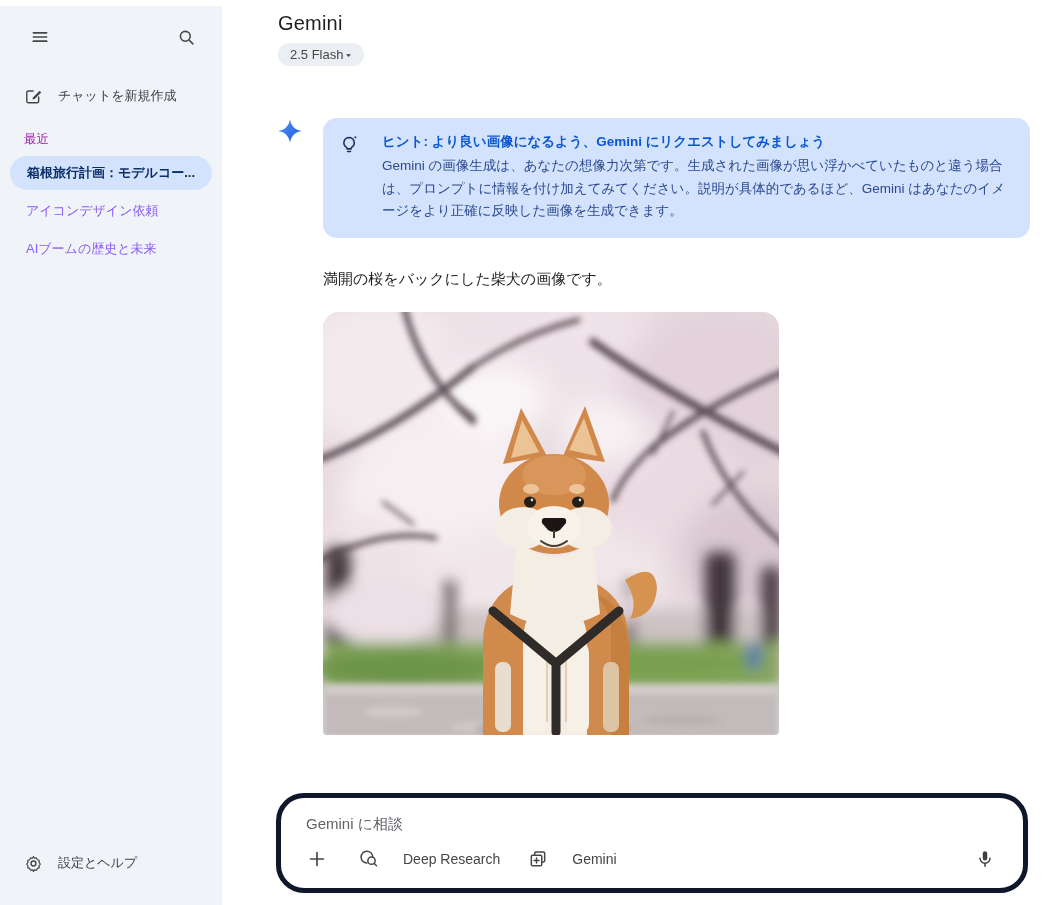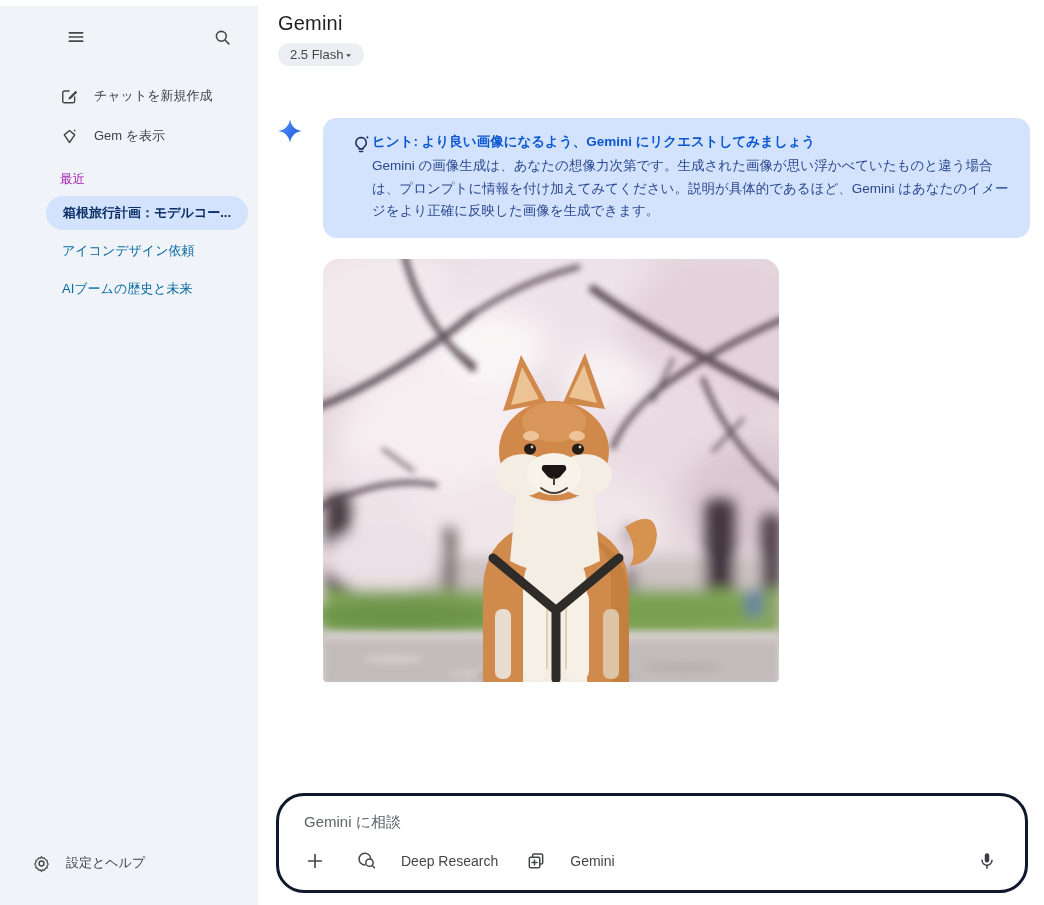--- a/index.html
+++ b/index.html
@@ -7,57 +7,57 @@
     --user-bubble-bg:#e9eef6; --hint-bg:#d3e3fd; --hint-title-text:#0b57d0;
     --hint-body-text:#2c498f; --model-pill-bg:#ebeef3; --accent-blue:#4285f4;
     --text-primary:#1f1f1f; --text-secondary:#444746;
   }
   *{box-sizing:border-box;margin:0;padding:0;}
   html,body{background:#fff;}
   body{font-family:"Liberation Sans","DejaVu Sans",sans-serif;}
   .app{position:relative;width:1044px;height:905px;background:#fff;overflow:hidden;}
 
   
-  .sidebar{position:absolute;left:0;top:6px;bottom:0;width:258px;background:var(--sidebar-bg);padding-left:36px;}
+  .sidebar{position:absolute;left:0;top:6px;bottom:0;width:222px;background:var(--sidebar-bg);}
   .sidebar-top{height:62px;display:flex;align-items:center;justify-content:space-between;padding:0 20px 0 24px;}
   .icon-btn{width:32px;height:32px;display:flex;align-items:center;justify-content:center;border:none;background:transparent;border-radius:50%;cursor:pointer;color:#444746;}
   .nav{margin-top:8px;}
   .nav-item{height:40px;display:flex;align-items:center;gap:15px;padding:0 24px;font-size:13px;color:#3f4146;cursor:pointer;}
   .nav-item svg{flex-shrink:0;}
   .recent-label{margin-top:15px;padding:0 24px 8px;font-size:12.5px;color:#a21caf;}
   .chat-list{padding:0 10px;}
-  .chat-item{height:34px;display:flex;align-items:center;padding:0 16px;margin-bottom:4px;border-radius:17px;font-size:13px;color:#0369a1;cursor:pointer;white-space:nowrap;overflow:hidden;}
+  .chat-item{height:34px;display:flex;align-items:center;padding:0 16px;margin-bottom:4px;border-radius:17px;font-size:13px;color:#8b5cf6;cursor:pointer;white-space:nowrap;overflow:hidden;}
   .chat-item.selected{background:var(--selected-chat-bg);color:var(--selected-chat-text);font-weight:bold;justify-content:center;}
-  .sidebar-footer{position:absolute;left:8px;bottom:22px;width:100%;}
+  .sidebar-footer{position:absolute;left:0;bottom:22px;width:100%;}
 
   
   .main{position:absolute;left:258px;top:0;right:0;bottom:0;background:#fff;}
   .main-header{padding:12px 0 0 20px;}
   .app-title{font-size:20px;color:var(--text-primary);letter-spacing:.2px;cursor:pointer;display:inline-block;}
   .model-pill{margin-top:8px;display:inline-flex;align-items:center;padding:4px 10px 4px 12px;border-radius:14px;background:var(--model-pill-bg);font-size:13px;color:var(--text-secondary);border:none;cursor:pointer;}
   .model-pill svg{margin-top:1px;}
 
   .chat-scroll{position:absolute;left:20px;right:14px;top:70px;bottom:112px;overflow:hidden;}
   .user-row{display:flex;justify-content:flex-end;margin-top:30px;}
   .user-bubble{max-width:80%;background:var(--user-bubble-bg);border-radius:24px;padding:13px 21px;font-size:15px;color:var(--text-primary);line-height:1.5;}
 
   .model-row{display:flex;margin-top:48px;gap:21px;}
   .gemini-sparkle{flex-shrink:0;width:24px;height:24px;margin-top:1px;}
   .model-content{flex:1;min-width:0;}
-  .hint-card{display:flex;gap:0;padding:13px 18px 15px 28px;border-radius:14px;background:var(--hint-bg);}
+  .hint-card{display:flex;gap:22px;padding:13px 18px 15px 16px;border-radius:14px;background:var(--hint-bg);}
   .hint-icon{flex-shrink:0;margin-top:3px;color:#1f2f5f;}
   .hint-title{font-size:13.5px;font-weight:bold;color:var(--hint-title-text);line-height:1.6;}
   .hint-body{font-size:13.5px;color:var(--hint-body-text);line-height:1.7;margin-top:2px;}
   .response-text{margin-top:30px;font-size:15px;color:var(--text-primary);line-height:1.5;}
   .image-card{margin-top:21px;width:456px;height:423px;border-radius:16px 16px 4px 4px;overflow:hidden;position:relative;cursor:pointer;}
   .image-card svg{display:block;width:100%;height:100%;}
   .bottom-fade{position:absolute;left:0;right:0;bottom:112px;height:28px;background:linear-gradient(rgba(255,255,255,0),#fff 85%);pointer-events:none;}
 
   
-  .composer{position:absolute;left:18px;width:752px;bottom:12px;height:100px;background:#fff;border:3px solid #0f172a;border-radius:28px;box-shadow:0 1px 4px rgba(0,0,0,.04);}
+  .composer{position:absolute;left:18px;width:752px;bottom:12px;height:100px;background:#fff;border:5px solid #0f172a;border-radius:28px;box-shadow:0 1px 4px rgba(0,0,0,.04);}
   .composer-input{position:absolute;top:17px;left:25px;right:25px;border:none;outline:none;background:transparent;font-size:15px;color:var(--text-primary);font-family:inherit;}
   .composer-input::placeholder{color:#5f6368;opacity:1;}
   .composer-toolbar{position:absolute;left:22px;right:22px;bottom:13px;display:flex;align-items:center;}
   .tool-chip{display:flex;align-items:center;gap:24px;margin-left:28px;border:none;background:transparent;font-size:14px;color:var(--text-secondary);cursor:pointer;font-family:inherit;}
   .tool-chip:first-of-type{margin-left:26px;}
   .mic-btn{margin-left:auto;}
 </style>
 </head>
 <body>
 
@@ -78,27 +78,20 @@
       </button>
     </div>
 
     <nav class="nav">
       <div class="nav-item">
         <svg width="19" height="19" viewBox="0 0 24 24" fill="none" stroke="#444746" stroke-width="1.8" stroke-linecap="round" stroke-linejoin="round">
             <path d="M18.5 12.5V18a2 2 0 0 1-2 2h-11a2 2 0 0 1-2-2V7a2 2 0 0 1 2-2h6"></path>
             <path d="M11.5 13l8.2-8.2 2 2L13.5 15l-2.8.8z" fill="#444746" stroke="none"></path>
           </svg>
         <span>チャットを新規作成</span>
-      </div>
-      <div class="nav-item">
-        <svg width="19" height="19" viewBox="0 0 24 24" fill="none" stroke="#444746" stroke-width="1.8" stroke-linejoin="round">
-            <path d="M12 4.5L18.6 10 12 19.6 5.4 10z"></path>
-            <path d="M18.6 2.6l.5 1.4 1.4.5-1.4.5-.5 1.4-.5-1.4-1.4-.5 1.4-.5z" fill="#444746" stroke="none"></path>
-          </svg>
-        <span>Gem を表示</span>
       </div>
     </nav>
 
     <div class="recent-label">最近</div>
 
     <div class="chat-list">
       <div class="chat-item selected">
         <span>箱根旅行計画：モデルコー...</span>
       </div>
       <div class="chat-item">
@@ -154,20 +147,21 @@
               <path d="M11.5 4a6 6 0 0 0-3.2 11c.6.4 1 1.2 1 2h4.4c0-.8.4-1.6 1-2a6 6 0 0 0-3.2-11z"></path>
               <path d="M9.8 20h3.4"></path>
               <path d="M18.6 1.8l.5 1.4 1.4.5-1.4.5-.5 1.4-.5-1.4-1.4-.5 1.4-.5z" fill="#1f2f5f" stroke="none"></path>
             </svg>
             <div>
               <div class="hint-title">ヒント: より良い画像になるよう、Gemini にリクエストしてみましょう</div>
               <div class="hint-body">Gemini の画像生成は、あなたの想像力次第です。生成された画像が思い浮かべていたものと違う場合は、プロンプトに情報を付け加えてみてください。説明が具体的であるほど、Gemini はあなたのイメージをより正確に反映した画像を生成できます。</div>
             </div>
           </div>
 
+          <div class="response-text">満開の桜をバックにした柴犬の画像です。</div>
 
           <div class="image-card" title="満開の桜をバックにした柴犬の画像">
             <svg viewBox="0 0 456 423" preserveAspectRatio="none">
               <defs>
                 <filter id="fb1" x="-50%" y="-50%" width="200%" height="200%">
                     <feGaussianBlur stdDeviation="14"></feGaussianBlur>
                   </filter>
                 <filter id="fb2" x="-50%" y="-50%" width="200%" height="200%">
                     <feGaussianBlur stdDeviation="7"></feGaussianBlur>
                   </filter>

